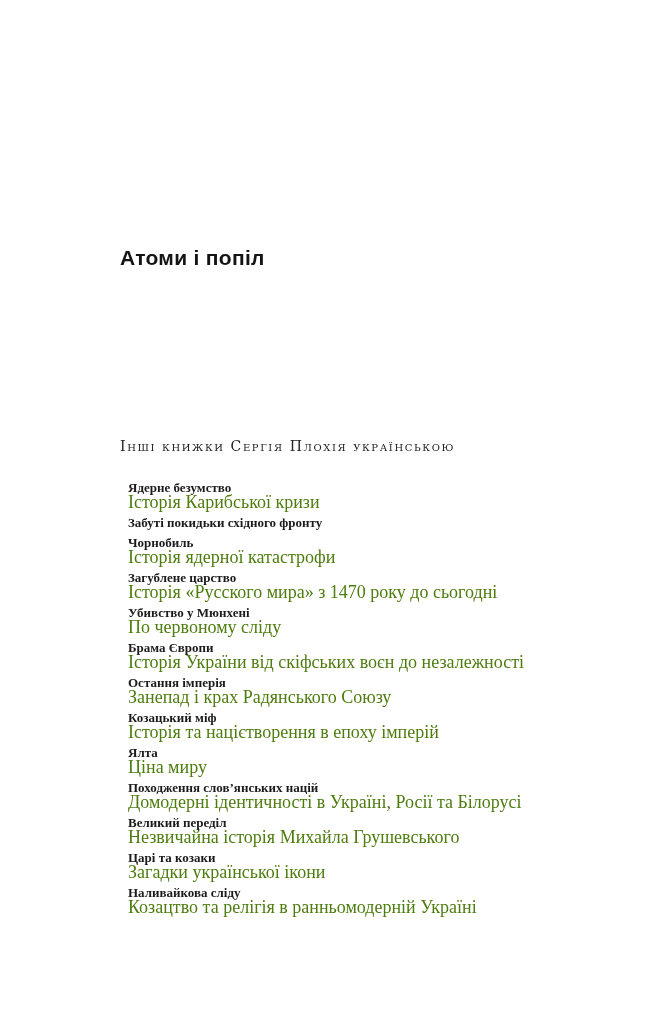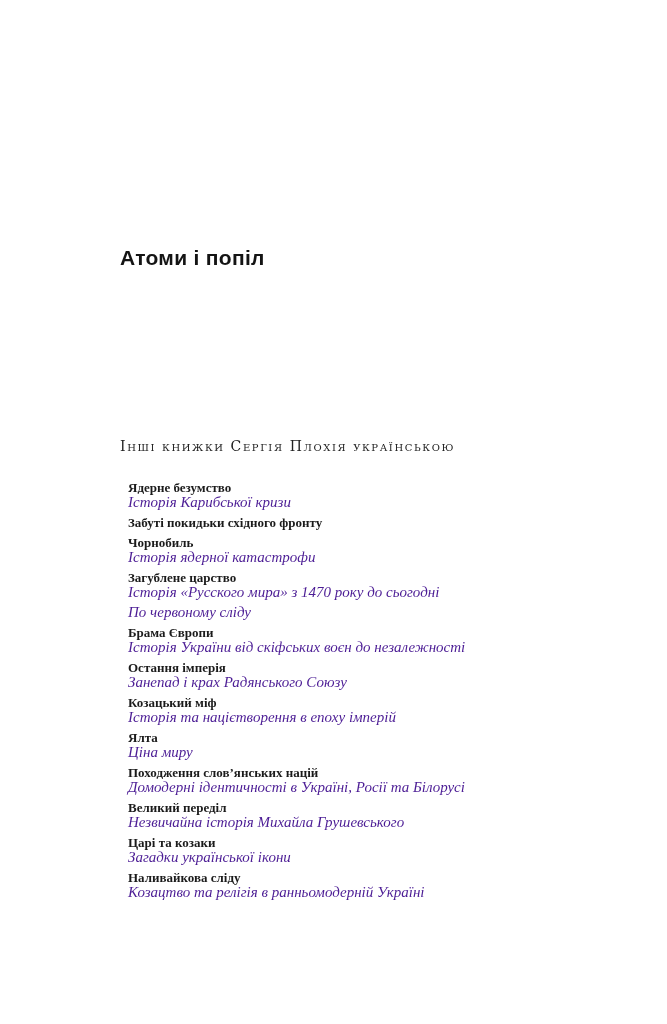--- a/index.html
+++ b/index.html
@@ -50,24 +50,23 @@
   .book {
     margin-bottom: 5px;
   }
   .book-title {
     font-weight: 700;
     font-size: 13px;
     line-height: 15px;
     color: #1b1b1b;
   }
   .book-subtitle {
-    font-style: italic;
-    font-size: 15px;
+    font-size: 18px;
     line-height: 15px;
-    color: #4c1d95;
+    color: #4d7c0f;
   }
 </style>
 </head>
 <body>
 
 <div class="page">
 
   <div class="main-title">Атоми і попіл</div>
 
   <div class="section-heading">Інші книжки Сергія Плохія українською</div>
@@ -87,20 +86,21 @@
       <div class="book-title">Чорнобиль</div>
       <div class="book-subtitle">Історія ядерної катастрофи</div>
     </div>
 
     <div class="book">
       <div class="book-title">Загублене царство</div>
       <div class="book-subtitle">Історія «Русского мира» з 1470 року до сьогодні</div>
     </div>
 
     <div class="book">
+      <div class="book-title">Убивство у Мюнхені</div>
       <div class="book-subtitle">По червоному сліду</div>
     </div>
 
     <div class="book">
       <div class="book-title">Брама Європи</div>
       <div class="book-subtitle">Історія України від скіфських воєн до незалежності</div>
     </div>
 
     <div class="book">
       <div class="book-title">Остання імперія</div>

